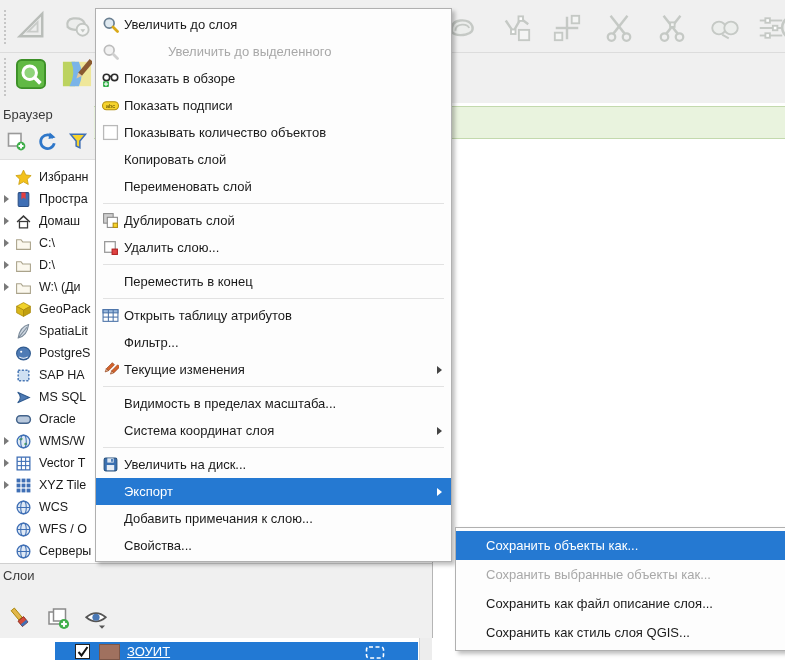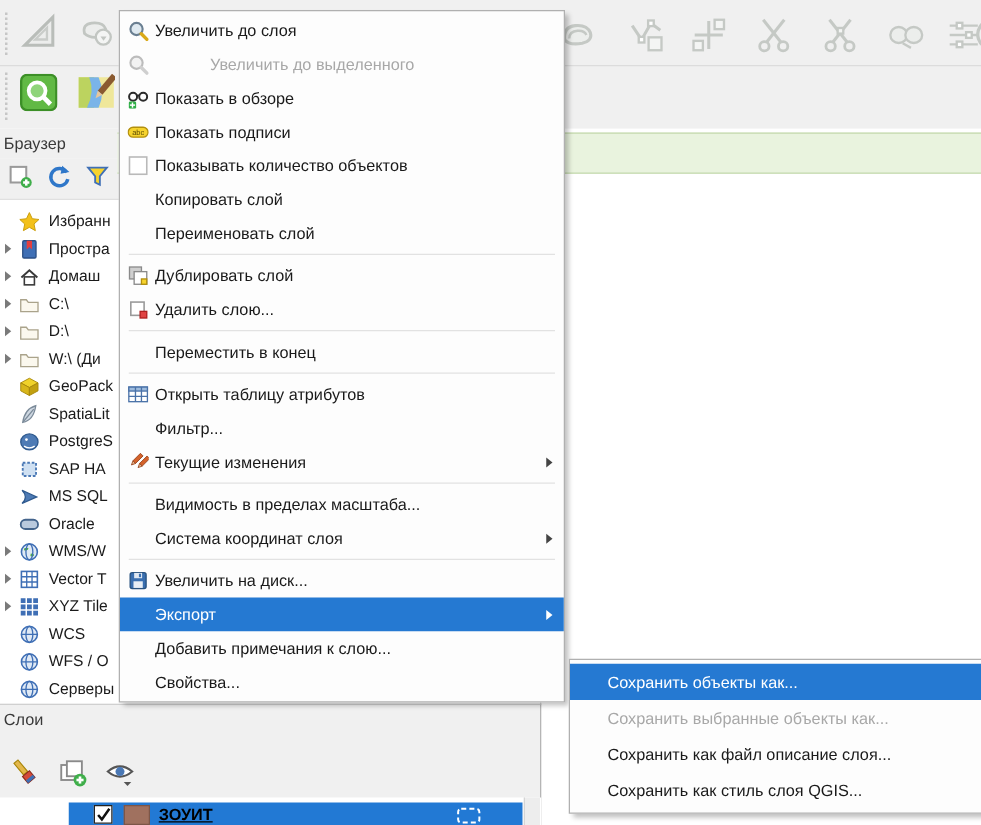--- a/index.html
+++ b/index.html
@@ -30,21 +30,21 @@
 
   #layers-panel { position:absolute; left:0; top:563px; width:433px; height:97px; background:#f0f0f0; border-right:1px solid #b5b5b5; border-top:1px solid #d0d0d0; }
   #layers-toolbar { height:48px; background:#f0f0f0; display:flex; align-items:flex-end; gap:12px; padding:0 0 4px 8px; }
   #layers-toolbar .tico { width:26px; height:26px; }
   #layers-toolbar .tico svg { width:24px; height:24px; }
   #layers-tree { position:absolute; left:0; top:74px; width:433px; height:23px; background:#fff; }
   #layer-row { position:absolute; left:55px; top:4px; width:363px; height:22px; background:#2279d4; }
   .cb { position:absolute; left:20px; top:2px; width:15px; height:15px; background:#fff; border:1.6px solid #222; display:flex; align-items:center; justify-content:center; }
   .cb svg { width:12px; height:12px; }
   .swatch { position:absolute; left:44px; top:2px; width:21px; height:16px; background:#a0715f; border:1px solid #7c5648; }
-  .layer-label { position:absolute; left:72px; top:2px; color:#000000; font-weight:bold; font-size:13px; text-decoration:underline; }
+  .layer-label { position:absolute; left:72px; top:2px; color:#ffffff; font-weight:normal; font-size:13px; text-decoration:underline; }
   .maptip { position:absolute; left:310px; top:3px; width:20px; height:15px; }
   .vscroll { position:absolute; left:419px; top:0; width:13px; height:23px; background:#ededed; border-left:1px solid #d5d5d5; }
 
   
   #canvas { position:absolute; left:434px; top:103px; width:351px; height:557px; background:#fff; }
   #notification { position:absolute; left:-340px; top:3px; width:1125px; height:33px; background:#e9f3de;
                   border-top:1px solid #c3d9ad; border-bottom:1px solid #c3d9ad;
                   font-size:12.5px; color:#111; line-height:31px; padding-left:10px; }
   #notification .ntitle { font-weight:bold; }
 

